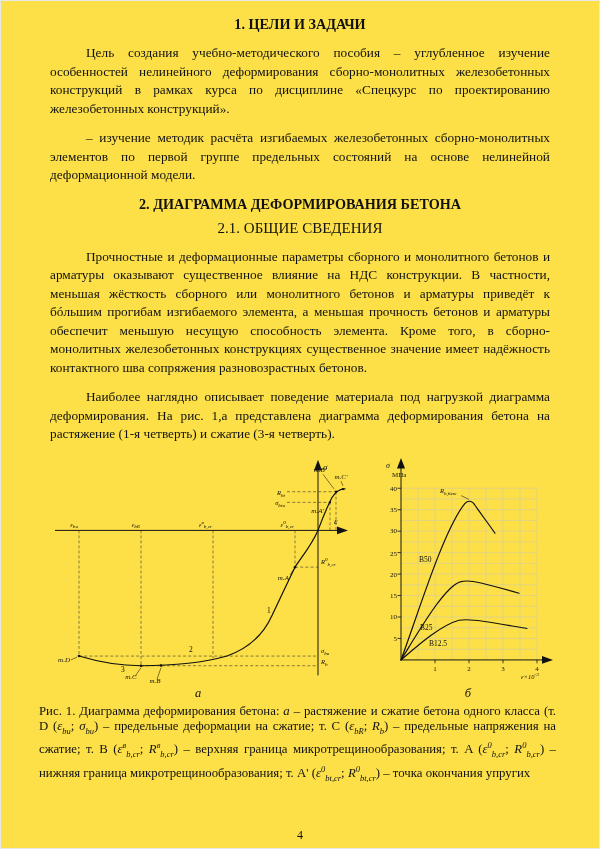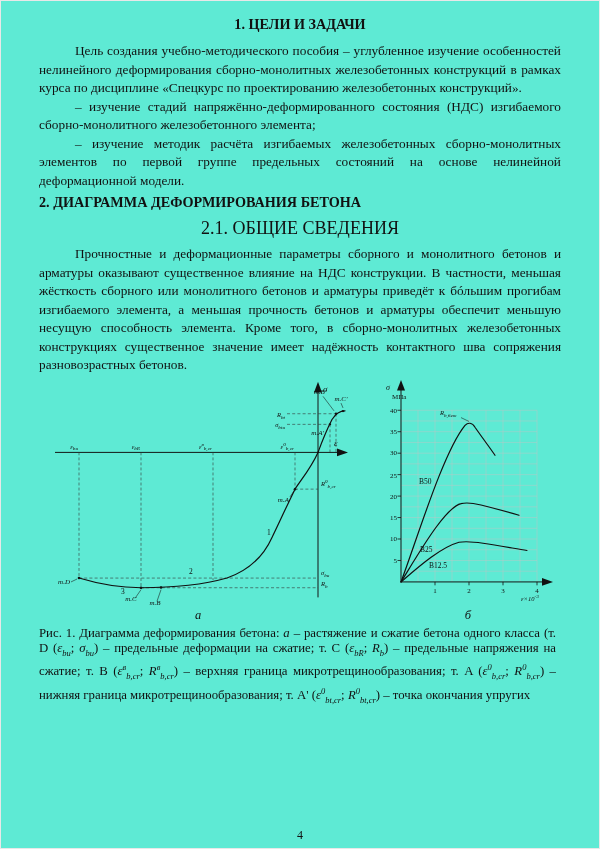--- a/index.html
+++ b/index.html
@@ -1,22 +1,22 @@
 <!DOCTYPE html>
 <html><head>
 <meta charset="utf-8">
 <style>
   html,body{margin:0;padding:0;background:#ffffff;}
   body{width:600px;height:849px;font-family:"Liberation Serif",serif;color:#111;}
   .page{position:relative;box-sizing:border-box;width:600px;height:849px;
-        padding:15px 38px 0 38px;background:#5eead4;border:1px solid #e8e8e8;overflow:hidden;}
+        padding:15px 38px 0 38px;background:#fde047;border:1px solid #e8e8e8;overflow:hidden;}
   h1.head{font-size:14.2px;font-weight:bold;text-align:center;margin:0 0 9px 0;}
-  h1.head2{font-size:14.2px;font-weight:bold;text-align:left;margin:4px 0 7px 0;}
-  .subhead{font-size:18px;text-align:center;margin:0 0 6px 0;}
-  p.body{font-size:13.3px;line-height:18.5px;text-align:justify;text-indent:36px;margin:0;}
+  h1.head2{font-size:14.2px;font-weight:bold;text-align:center;margin:4px 0 7px 0;}
+  .subhead{font-size:15px;text-align:center;margin:0 0 6px 0;}
+  p.body{font-size:13.3px;line-height:18.5px;text-align:justify;text-indent:36px;margin:11px;}
   .figure{display:flex;gap:20px;margin:2px 0 0 4px;align-items:flex-start;}
   .subfig{display:flex;flex-direction:column;}
   .subfig-label{text-align:center;font-style:italic;font-size:12.5px;line-height:13px;}
   .caption{font-size:12.8px;line-height:15px;text-align:justify;margin:4px 5px 0 0;}
   .caption sub,.caption sup{font-size:8.5px;}
   .page-number{position:absolute;bottom:5px;left:0;right:0;text-align:center;font-size:12px;}
   
   svg text{fill:#111;font-family:"Liberation Serif",serif;}
   .t9{font-size:9px}.t8{font-size:8px}.t75{font-size:7.5px}.t7{font-size:7px}
   .t65{font-size:6.5px}.t5{font-size:5.2px}
@@ -31,27 +31,27 @@
   .tick path{stroke:#111;stroke-width:0.8;fill:none}
 </style>
 </head>
 <body>
 
 <div class="page">
 
   <h1 class="head">1. ЦЕЛИ И ЗАДАЧИ</h1>
 
   <p class="body">Цель создания учебно-методического пособия – углубленное изучение особенностей нелинейного деформирования сборно-монолитных железобетонных конструкций в рамках курса по дисциплине «Спецкурс по проектированию железобетонных конструкций».</p>
-  <p class="body">– изучение стадий напряжённо-деформированного состояния (НДС) изгибаемого сборно-монолитного железобетонного элемента;</p>
   <p class="body">– изучение методик расчёта изгибаемых железобетонных сборно-монолитных элементов по первой группе предельных состояний на основе нелинейной деформационной модели.</p>
 
   <h1 class="head2">2. ДИАГРАММА ДЕФОРМИРОВАНИЯ БЕТОНА</h1>
   <div class="subhead">2.1. ОБЩИЕ СВЕДЕНИЯ</div>
 
   <p class="body">Прочностные и деформационные параметры сборного и монолитного бетонов и арматуры оказывают существенное влияние на НДС конструкции. В частности, меньшая жёсткость сборного или монолитного бетонов и арматуры приведёт к бóльшим прогибам изгибаемого элемента, а меньшая прочность бетонов и арматуры обеспечит меньшую несущую способность элемента. Кроме того, в сборно-монолитных железобетонных конструкциях существенное значение имеет надёжность контактного шва сопряжения разновозрастных бетонов.</p>
+  <p class="body">Наиболее наглядно описывает поведение материала под нагрузкой диаграмма деформирования. На рис. 1,а представлена диаграмма деформирования бетона на растяжение (1-я четверть) и сжатие (3-я четверть).</p>
 
   <div class="figure">
 
     <div class="subfig">
       <svg width="310" height="232" viewBox="0 0 310 240" preserveAspectRatio="none">
         <g class="ax">
           <line x1="275" y1="12" x2="275" y2="228"></line>
           <line x1="12" y1="78" x2="298" y2="78"></line>
           <polygon class="fil" points="271,16 275,5 279,16"></polygon>
           <polygon class="fil" points="294,74 305,78 294,82"></polygon>

